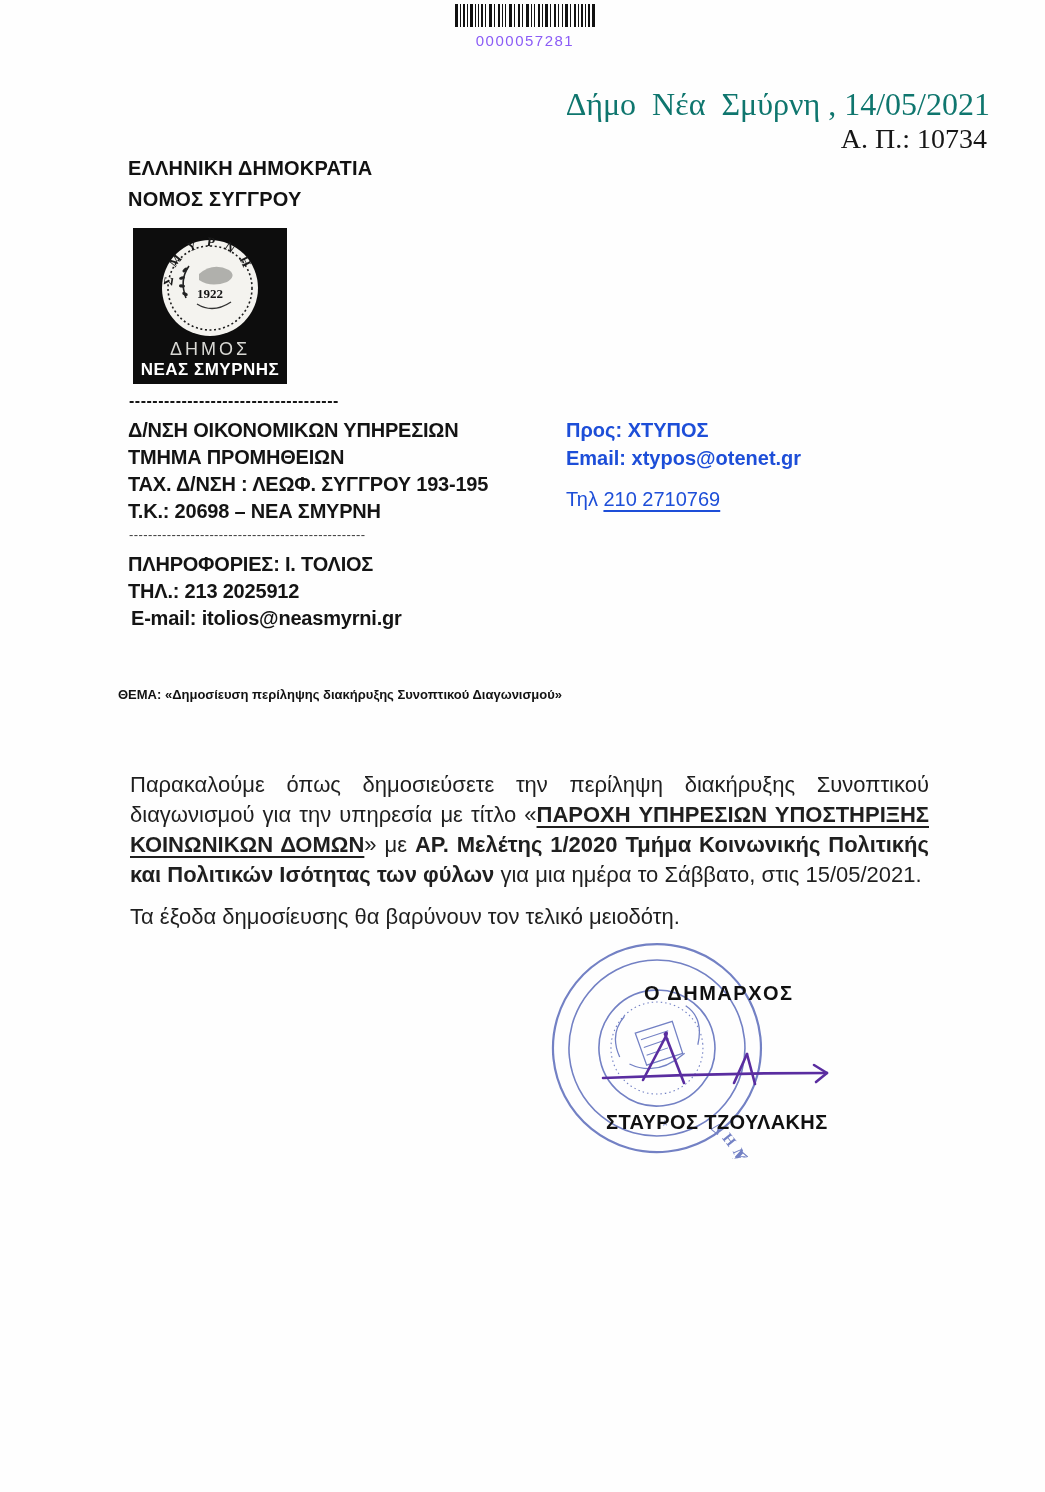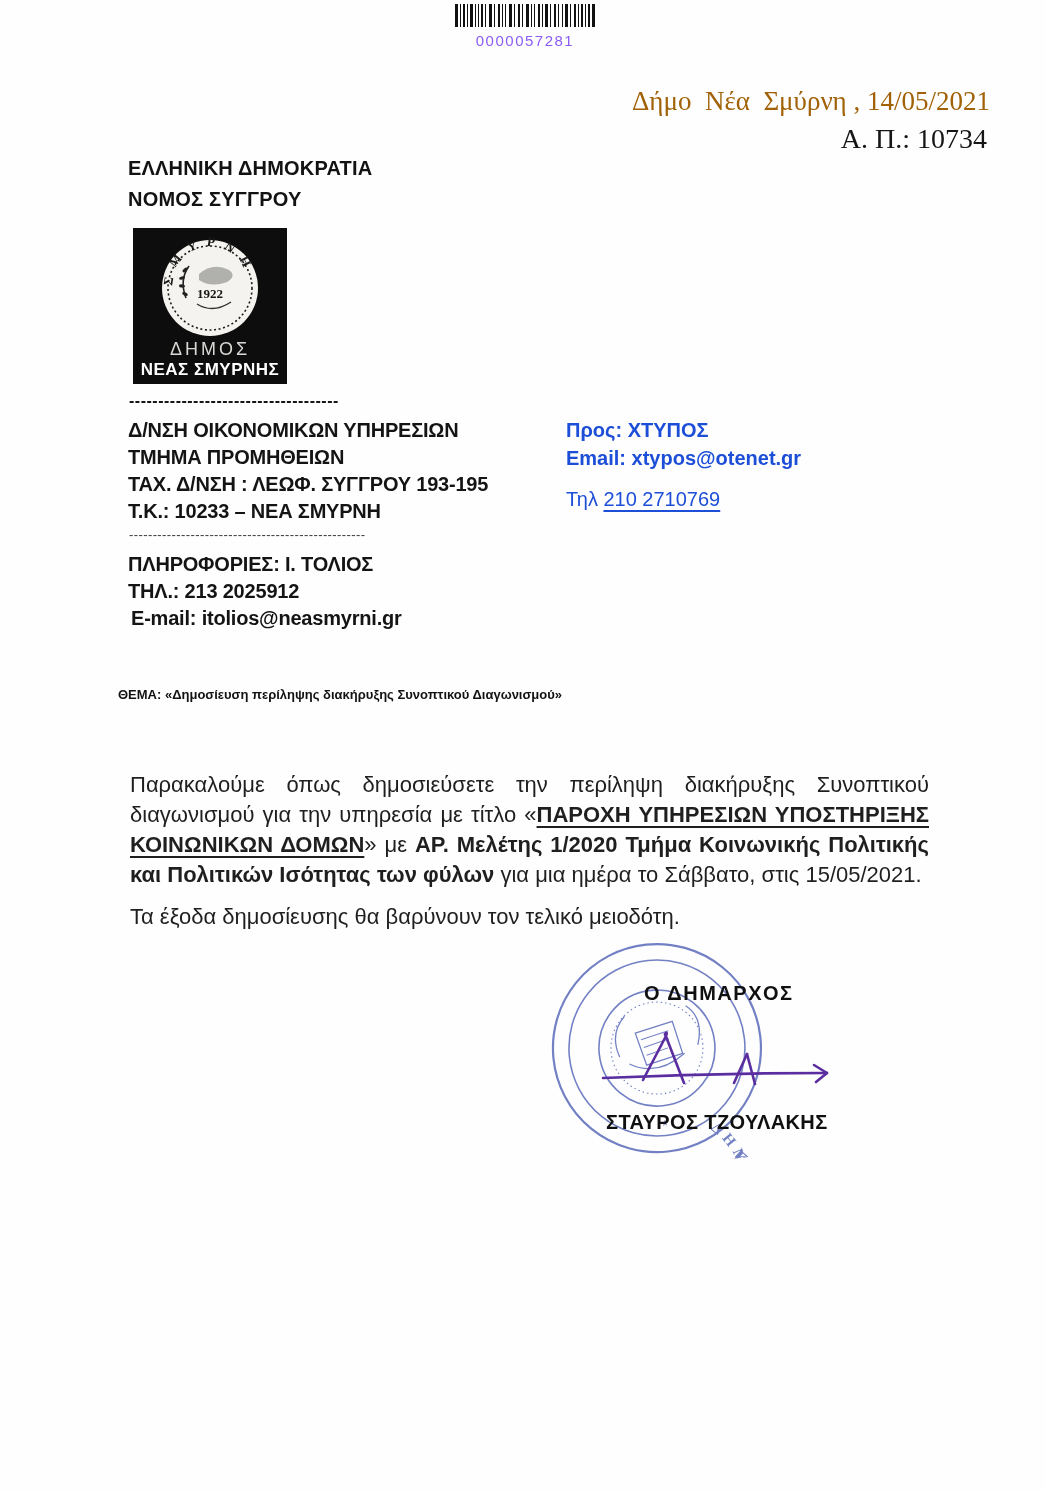--- a/index.html
+++ b/index.html
@@ -8,21 +8,21 @@
     background:#fefefe;overflow:hidden;
     font-family:"Liberation Sans",sans-serif;color:#1c1c1c;
   }
   .abs{position:absolute;}
   .pre{white-space:pre;}
   .serif{font-family:"Liberation Serif",serif;}
   
   .barcode-wrap{left:452px;top:4px;width:146px;text-align:center;}
   .barcode-num{font-size:15px;letter-spacing:1.5px;color:#8b5cf6;margin-top:1px;}
   
-  .date-line{top:86px;right:55px;font-size:27px;color:#a16207;}
+  .date-line{top:86px;right:55px;font-size:32px;color:#0f766e;}
   .protocol-line{top:123px;right:58px;font-size:28px;color:#161616;}
   
   .hdr{left:128px;font-size:20px;font-weight:bold;letter-spacing:.2px;color:#121212;}
   .hdr1{top:157px;} .hdr2{top:188px;}
   
   .logo{left:133px;top:228px;width:154px;height:156px;}
   
   .divider{left:129px;white-space:nowrap;overflow:hidden;color:#161616;}
   .div1{top:392px;width:228px;font-size:16px;font-weight:bold;letter-spacing:.5px;}
   .div2{top:527px;width:236px;font-size:13px;color:#3a3a3a;letter-spacing:.4px;}
@@ -126,21 +126,21 @@
     <path d="M64,76 q16,10 34,-2" fill="none" stroke="#333" stroke-width="1.4"></path>
     <text x="77" y="70" text-anchor="middle" font-family="Liberation Serif,serif" font-size="13" font-weight="bold" fill="#161616">1922</text>
     <text x="77" y="127" text-anchor="middle" font-size="18" letter-spacing="3" fill="#d8d8d4">ΔΗΜΟΣ</text>
     <text x="77" y="147" text-anchor="middle" font-size="17" font-weight="bold" letter-spacing=".5" fill="#ffffff">ΝΕΑΣ ΣΜΥΡΝΗΣ</text>
   </svg>
 
   <div class="abs divider div1">------------------------------------</div>
   <div class="abs snd snd1">Δ/ΝΣΗ ΟΙΚΟΝΟΜΙΚΩΝ ΥΠΗΡΕΣΙΩΝ</div>
   <div class="abs snd snd2">ΤΜΗΜΑ ΠΡΟΜΗΘΕΙΩΝ</div>
   <div class="abs snd snd3">ΤΑΧ. Δ/ΝΣΗ : ΛΕΩΦ. ΣΥΓΓΡΟΥ 193-195</div>
-  <div class="abs snd snd4">Τ.Κ.: 10233 – ΝΕΑ ΣΜΥΡΝΗ</div>
+  <div class="abs snd snd4">Τ.Κ.: 20698 – ΝΕΑ ΣΜΥΡΝΗ</div>
   <div class="abs divider div2">--------------------------------------------------</div>
   <div class="abs snd snd5">ΠΛΗΡΟΦΟΡΙΕΣ: Ι. ΤΟΛΙΟΣ</div>
   <div class="abs snd snd6">ΤΗΛ.: 213 2025912</div>
   <div class="abs snd snd7">E-mail: itolios@neasmyrni.gr</div>
 
   <div class="abs rcp rcp1">Προς: ΧΤΥΠΟΣ</div>
   <div class="abs rcp rcp2">Email: xtypos@otenet.gr</div>
   <div class="abs rcp rcp3"><span class="pre">Τηλ </span><span class="num">210 2710769</span></div>
 
   <div class="abs subject">ΘΕΜΑ: «Δημοσίευση περίληψης διακήρυξης Συνοπτικού Διαγωνισμού»</div>

